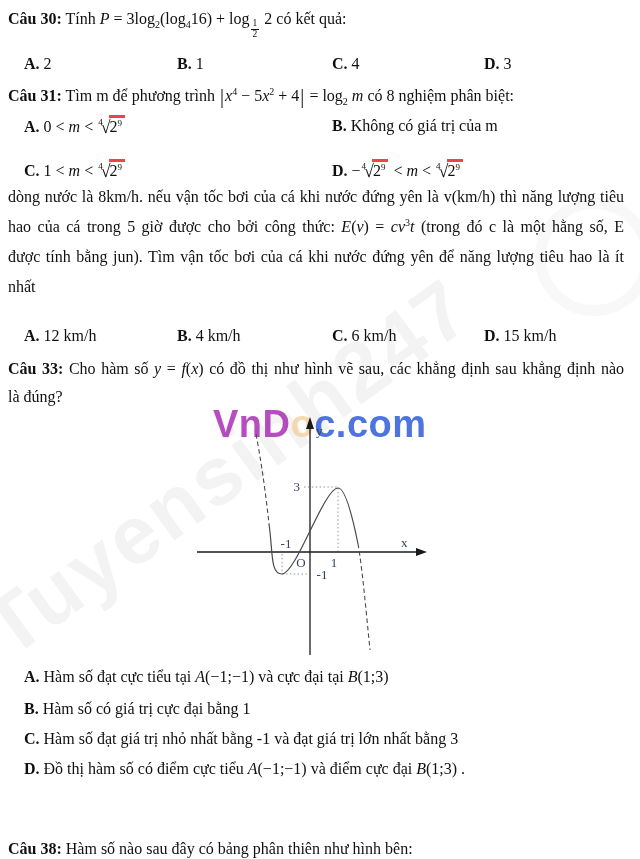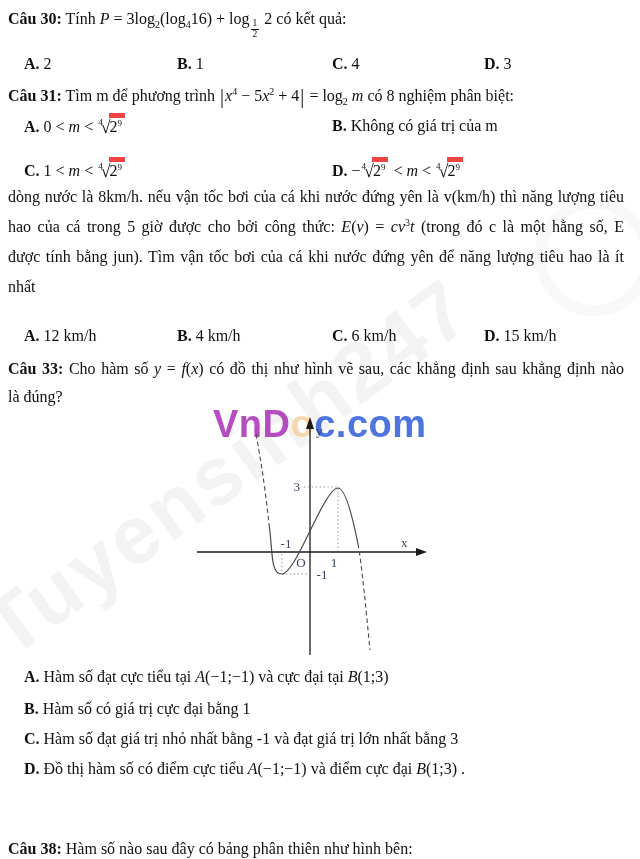--- a/index.html
+++ b/index.html
@@ -23,21 +23,21 @@
   i{font-style:italic;}
   sub{font-size:10px;vertical-align:-4px;line-height:0;}
   sup{font-size:10px;vertical-align:6px;line-height:0;}
   .bar{font-size:20px;vertical-align:-2px;padding:0 1px;}
   .frac{display:inline-block;vertical-align:-13px;font-size:9.5px;text-align:center;line-height:1.05;margin:0 1px;}
   .frac .num{display:block;border-bottom:0.8px solid #101010;padding:0 2px;}
   .frac .den{display:block;padding:0 2px;}
   .root{display:inline-block;white-space:nowrap;margin:0 1px;}
   .root .ridx{font-size:9px;vertical-align:7px;margin-right:-2px;}
   .root .rsign{font-size:18px;vertical-align:-1px;}
-  .root .rad{border-top:5px solid #ef4444;padding:0 3px 0 1px;margin-left:-2px;}
+  .root .rad{border-top:3px solid #ef4444;padding:0 3px 0 1px;margin-left:-2px;}
   .root .rad sup{font-size:9px;vertical-align:6px;}
   
   .wm-diagonal{
     position:absolute;left:-6px;top:590px;width:900px;
     font-family:"Liberation Sans","DejaVu Sans",sans-serif;font-weight:bold;
     font-size:82px;letter-spacing:3px;color:rgba(125,125,125,0.095);
     transform:rotate(-36deg);transform-origin:0 50%;white-space:nowrap;
     pointer-events:none;z-index:0;
   }
   .wm-circle{

